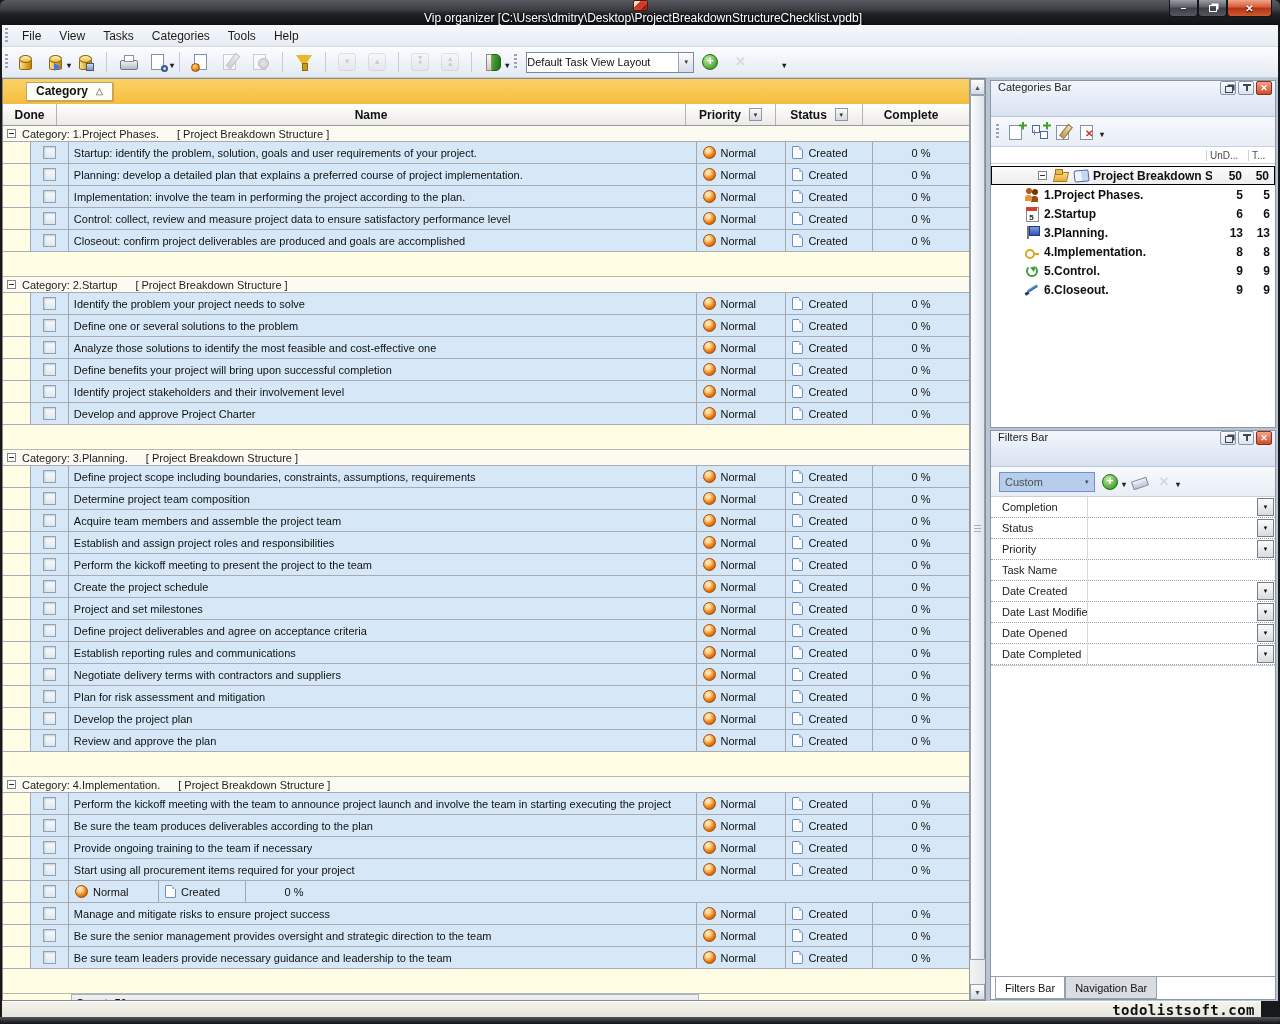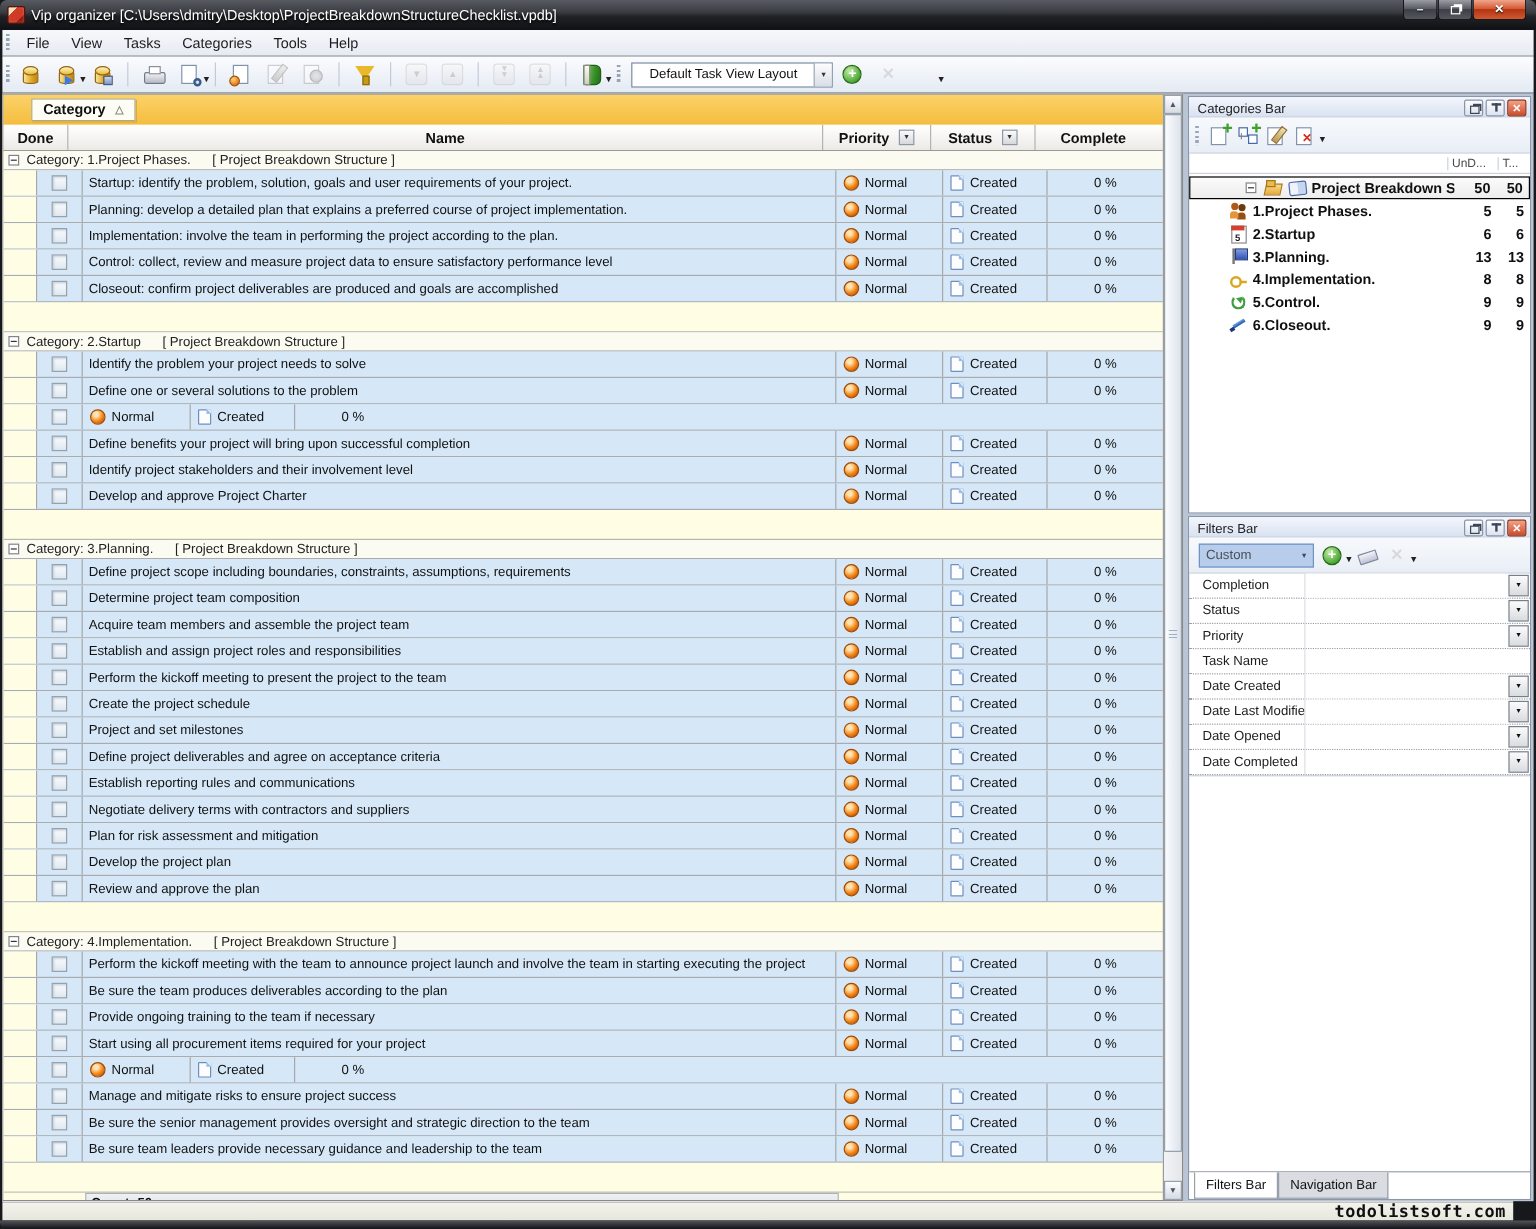--- a/index.html
+++ b/index.html
@@ -3,21 +3,21 @@
 <meta charset="utf-8">
 <style>
   * { box-sizing: border-box; margin:0; padding:0; }
   html,body { width:1280px; height:1024px; overflow:hidden; background:#17181b;
     font-family:"Liberation Sans", sans-serif; }
   .window { position:absolute; inset:0; }
 
   
   .titlebar { position:absolute; top:0; left:0; right:0; height:25px;
     background:linear-gradient(#585b61 0%,#3a3d42 40%,#202226 55%,#101114 100%);
-    border-radius:6px 6px 0 0; display:flex; align-items:center; padding-left:6px; }
+    border-radius:6px 6px 0 0; display:flex; align-items:center; padding-left:6px;flex-direction:column; }
   .appicon { width:15px; height:15px; border-radius:2px; margin-right:5px;
     background:linear-gradient(135deg,#f3e2bd 0 28%,#d23a28 28% 72%,#8c1f12 72% 100%);
     border:1px solid #5b1208; box-shadow:inset 0 0 2px #fff5; }
   .title { color:#fff; font-size:12px; text-shadow:0 1px 2px #000; white-space:nowrap; }
   .winbtns { position:absolute; right:8px; top:0; display:flex; }
   .wbtn { height:17px; width:29px; display:flex; align-items:center; justify-content:center;
     color:#fff; font-size:10px; font-weight:bold; border:1px solid #14151a; border-top:none;
     background:linear-gradient(#9a9da4,#595c63 45%,#3c3f45 50%,#54575e); border-radius:0 0 4px 4px;
     text-shadow:0 1px 1px #000; }
   .wbtn.close { width:45px; background:linear-gradient(#f0a68c,#d55a34 45%,#b33414 50%,#cf5a30); }
@@ -80,21 +80,21 @@
   .icon-notebook::before { left:4px; top:3px; width:13px; height:15px; border-radius:2px 5px 5px 2px;
     background:linear-gradient(100deg,#8fce7c,#3a9129 60%,#23701a); border:1px solid #1d5f15; }
   .icon-notebook::after { left:4px; top:3px; width:4px; height:15px;
     background:linear-gradient(#fafaf2,#cfcfc0); border:1px solid #8b8b80; }
   .icon-layout-save::before { left:3px; top:3px; width:14px; height:14px; border-radius:50%;
     background:radial-gradient(circle at 35% 30%,#c2eca9,#46a22e 75%,#276f15); border:1px solid #256b14; }
   .icon-layout-save::after { content:"+"; left:0; right:0; top:3px; text-align:center; color:#fff; font-size:12px; font-weight:bold; line-height:14px; }
   .icon-layout-delete::after,.icon-x-gray::after { content:"✕"; inset:0; text-align:center; line-height:22px; color:#aeb2ba; font-size:13px; font-weight:bold; }
 
   .combo { height:21px; width:168px; background:#fff; border:1px solid #7a8aa2; display:flex; align-items:center; margin:0 4px; }
-  .combo-text { flex:1; font-size:11px; padding-left:14px; color:#111; white-space:nowrap; overflow:hidden; }
+  .combo-text { flex:1; font-size:11px; padding-left:0; color:#111; white-space:nowrap; overflow:hidden; }
   .combo-btn { width:15px; height:100%; background:linear-gradient(#fdfdfd,#d8dde6); border-left:1px solid #9aa6b8;
     font-size:7px; display:flex; align-items:center; justify-content:center; color:#333; }
 
   
   .main { position:absolute; top:78px; left:2px; right:2px; bottom:23px; background:#b9c4d4; }
   .grid { position:absolute; left:0; top:0; width:984px; bottom:0; background:#fffde4; border:1px solid #8a8a8a; display:flex; }
   .gridleft { width:966px; display:flex; flex-direction:column; }
 
   .groupband { height:25px; background:linear-gradient(#fbd269,#f5bd3e); display:flex; align-items:center; padding-left:7px; flex:0 0 auto; }
   .groupbtn { background:#fdfdf6; border:1px solid #b3a878; padding:1px 9px 2px 9px; font-size:12px; font-weight:bold; color:#111;
@@ -150,22 +150,22 @@
   .sthumb { position:absolute; left:0; right:0; top:16px; bottom:40px;
     background:linear-gradient(90deg,#fbfcfd,#dde3ec); border:1px solid #95a0b0; border-radius:1px; }
   .sthumb i { position:absolute; left:3px; right:3px; top:50%; height:7px; margin-top:-3px;
     background:repeating-linear-gradient(#9fb0c6 0 1px, transparent 1px 3px); }
 
   
   .rightpanels { position:absolute; left:988px; right:0; top:0; bottom:0; }
   .panel { position:absolute; left:0; right:2px; background:#fff; border:1px solid #8a96aa; }
   .catpanel { top:2px; height:348px; }
   .filpanel { top:352px; bottom:1px; }
-  .ptitle { height:17px; background:linear-gradient(#f3f6fc,#d9e2f1); border-bottom:1px solid #b9c5d9;
-    display:flex; align-items:flex-end; padding:0 3px 0 7px; font-size:11px; color:#222; }
+  .ptitle { height:36px; background:linear-gradient(#f3f6fc,#d9e2f1); border-bottom:1px solid #b9c5d9;
+    display:flex; align-items:flex-start; padding:0 3px 0 7px; font-size:11px; color:#222; }
   .ptitle .lbl { flex:1; }
   .pbtns { display:flex; gap:2px; }
   .pbtn { width:16px; height:14px; border:1px solid #8a94a8; border-radius:2px;
     background:linear-gradient(#fdfdfe,#dde4ee); position:relative; }
   .pbtn.close { background:linear-gradient(#f3a286,#cd4b2b); border-color:#8c3014; }
   .pbtn.close::after { content:"✕"; position:absolute; inset:0; color:#fff; font-size:9px; font-weight:bold;
     text-align:center; line-height:13px; }
   .pbtn.restore::after { content:""; position:absolute; left:4px; top:4px; width:6px; height:5px;
     border:1px solid #3c4658; box-shadow:2px -2px 0 -0.5px #3c4658; }
   .pbtn.pin::before { content:""; position:absolute; left:7px; top:2px; width:2px; height:7px; background:#3c4658; }
@@ -567,20 +567,21 @@
                         <span>Created</span>
                       </div>
                       <div class="cell comp">0 %</div>
                     </div>
 
                     <div class="task-row">
                       <div class="cell indent"></div>
                       <div class="cell done">
                       <span class="checkbox"></span>
                     </div>
+                      <div class="cell name">Analyze those solutions to identify the most feasible and cost-effective one</div>
                       <div class="cell pri">
                         <span class="pri-icon"></span>
                         <span>Normal</span>
                       </div>
                       <div class="cell status">
                         <span class="doc-icon"></span>
                         <span>Created</span>
                       </div>
                       <div class="cell comp">0 %</div>
                     </div>

